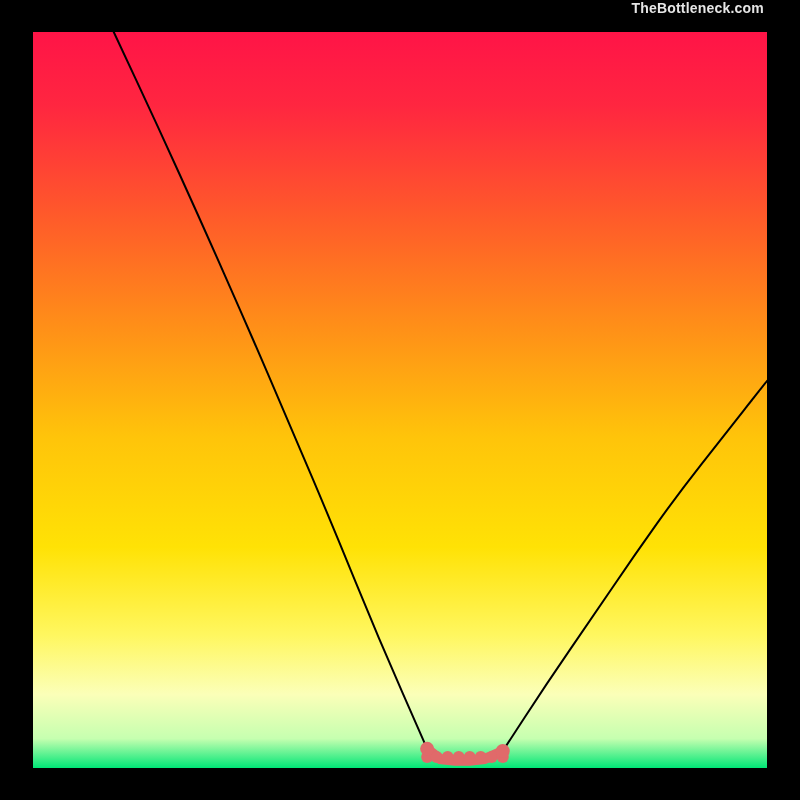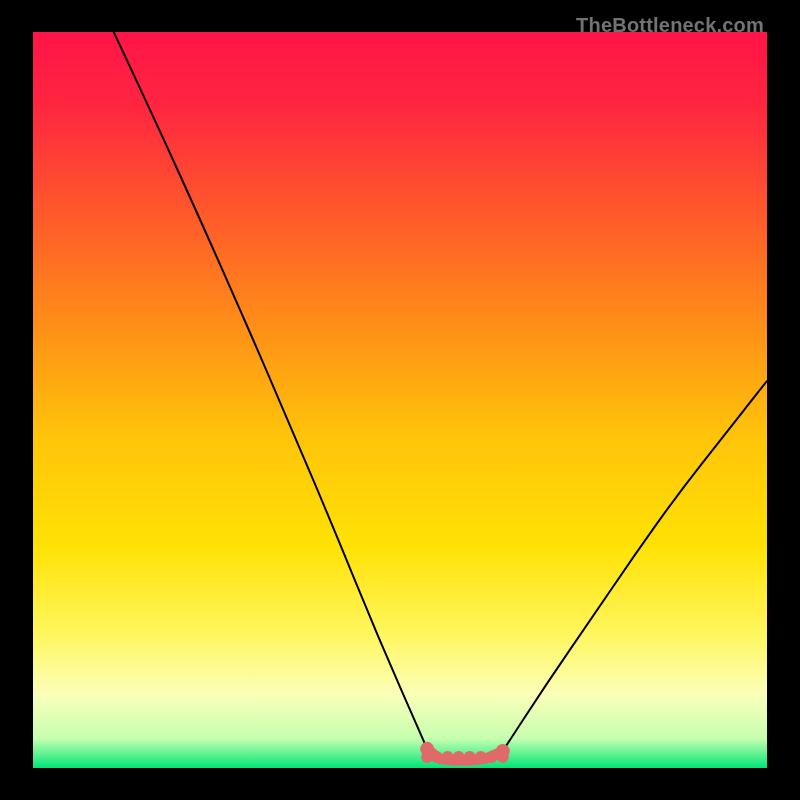--- a/index.html
+++ b/index.html
@@ -13,26 +13,26 @@
   .frame {
     position: absolute;
     left: 33px;
     top: 32px;
     width: 734px;
     height: 736px;
     background: #000;
   }
   .attribution {
     position: absolute;
-    top: 14px;
+    top: 0;
     right: 36px;
     font-family: Arial, Helvetica, sans-serif;
-    font-size: 20px;
+    font-size: 14px;
     font-weight: 600;
-    color: #737373;
+    color: #e5e5e5;
     letter-spacing: 0.2px;
   }
   svg {
     display: block;
   }
 </style>
 </head>
 <body>
 
 <div class="attribution">TheBottleneck.com</div>

